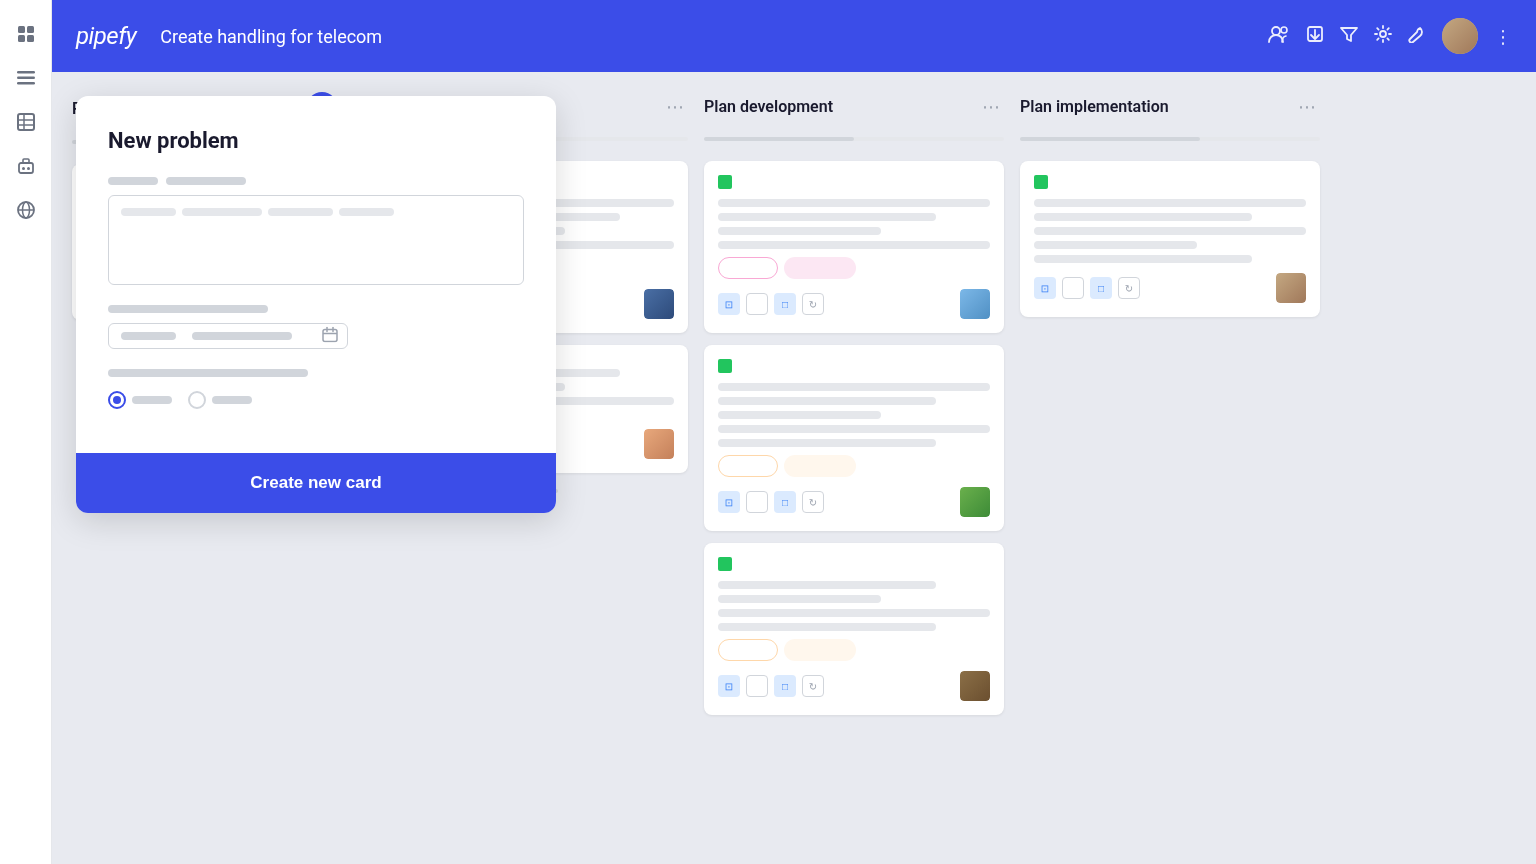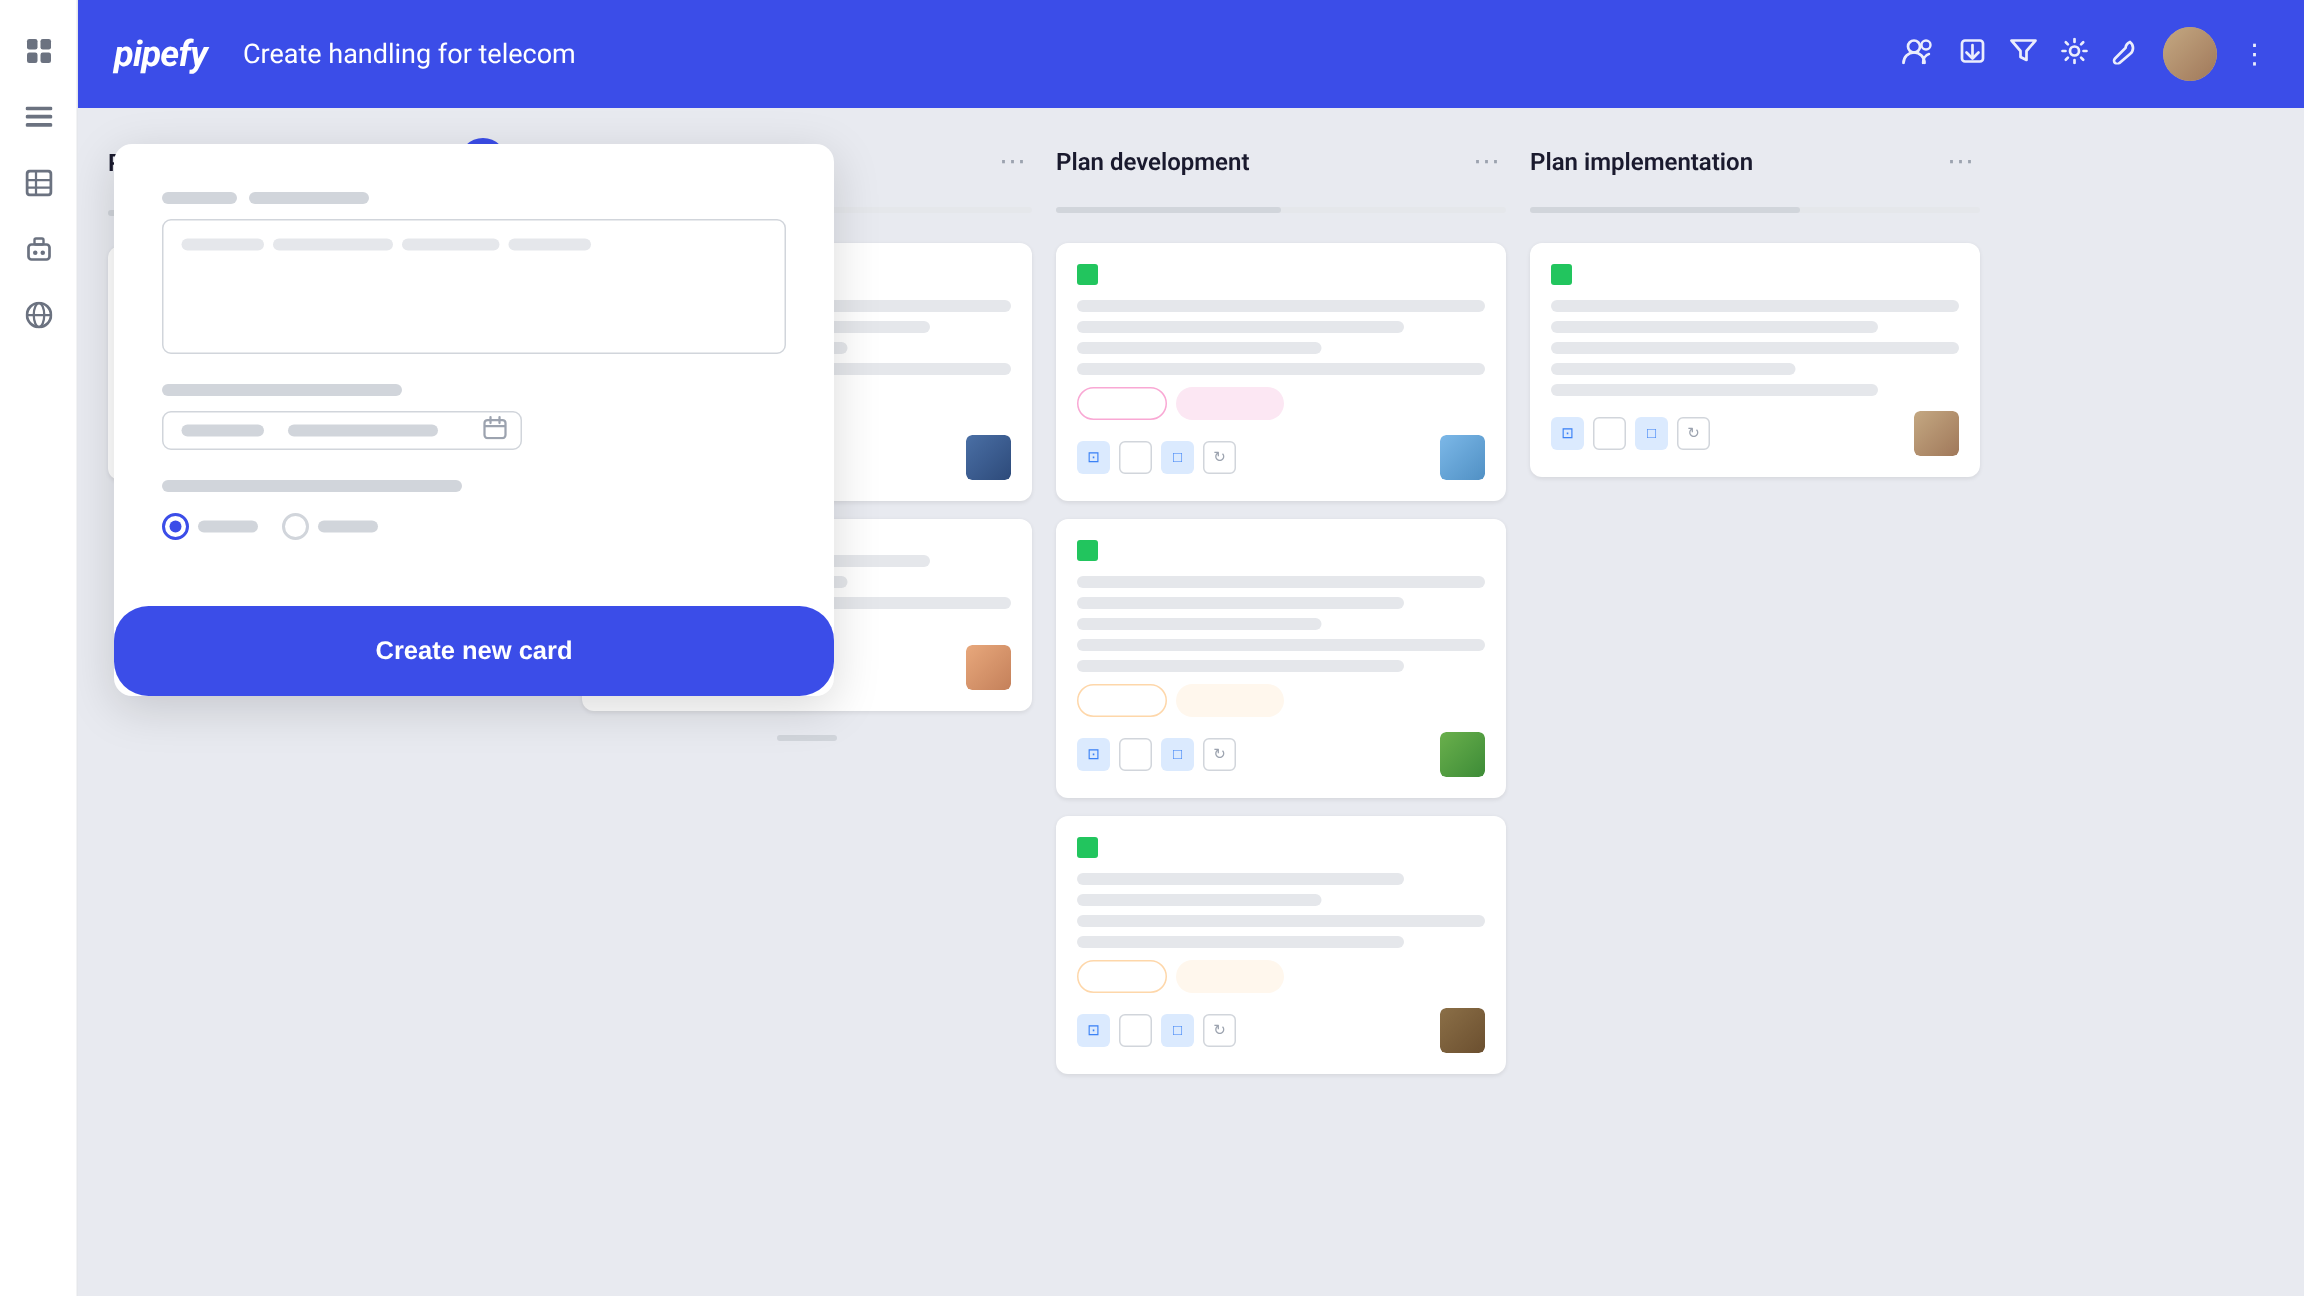--- a/index.html
+++ b/index.html
@@ -48,21 +48,21 @@
       background: #3b4de8;
       height: 72px;
       display: flex;
       align-items: center;
       padding: 0 24px;
       flex-shrink: 0;
     }
     .logo {
       color: #fff;
       font-size: 24px;
-      font-weight: 700;
+      font-weight: 400;
       letter-spacing: -0.5px;
       margin-right: 24px;
       font-style: italic;
     }
     .header-title {
       color: #fff;
       font-size: 18px;
       font-weight: 400;
     }
     .header-actions {
@@ -356,21 +356,20 @@
     .radio-label-skeleton {
       height: 8px;
       width: 40px;
       background: #d1d5db;
       border-radius: 4px;
     }
 
     .modal-footer {
       background: #3b4de8;
       padding: 20px 32px;
-      border-radius: 23px;
     }
     .create-btn {
       width: 100%;
       background: transparent;
       border: none;
       color: #fff;
       font-size: 17px;
       font-weight: 600;
       cursor: pointer;
       text-align: center;
@@ -669,20 +668,21 @@
           <div class="card-avatar">
             <div class="avatar-placeholder av5"></div>
           </div>
         </div>
       </div>
     </div>
 
     <div class="modal-overlay">
       <div class="modal">
         <div class="modal-body">
+          <div class="modal-title">New problem</div>
 
           <div class="form-group">
             <div style="display:flex;gap:8px;align-items:center;margin-bottom:10px;">
               <div style="height:8px;width:50px;background:#d1d5db;border-radius:4px;"></div>
               <div style="height:8px;width:80px;background:#d1d5db;border-radius:4px;"></div>
             </div>
             <div style="border:1.5px solid #d1d5db;border-radius:6px;padding:12px;min-height:90px;">
               <div style="display:flex;flex-wrap:wrap;gap:6px;">
                 <div style="height:8px;width:55px;background:#e5e7eb;border-radius:4px;"></div>
                 <div style="height:8px;width:80px;background:#e5e7eb;border-radius:4px;"></div>

